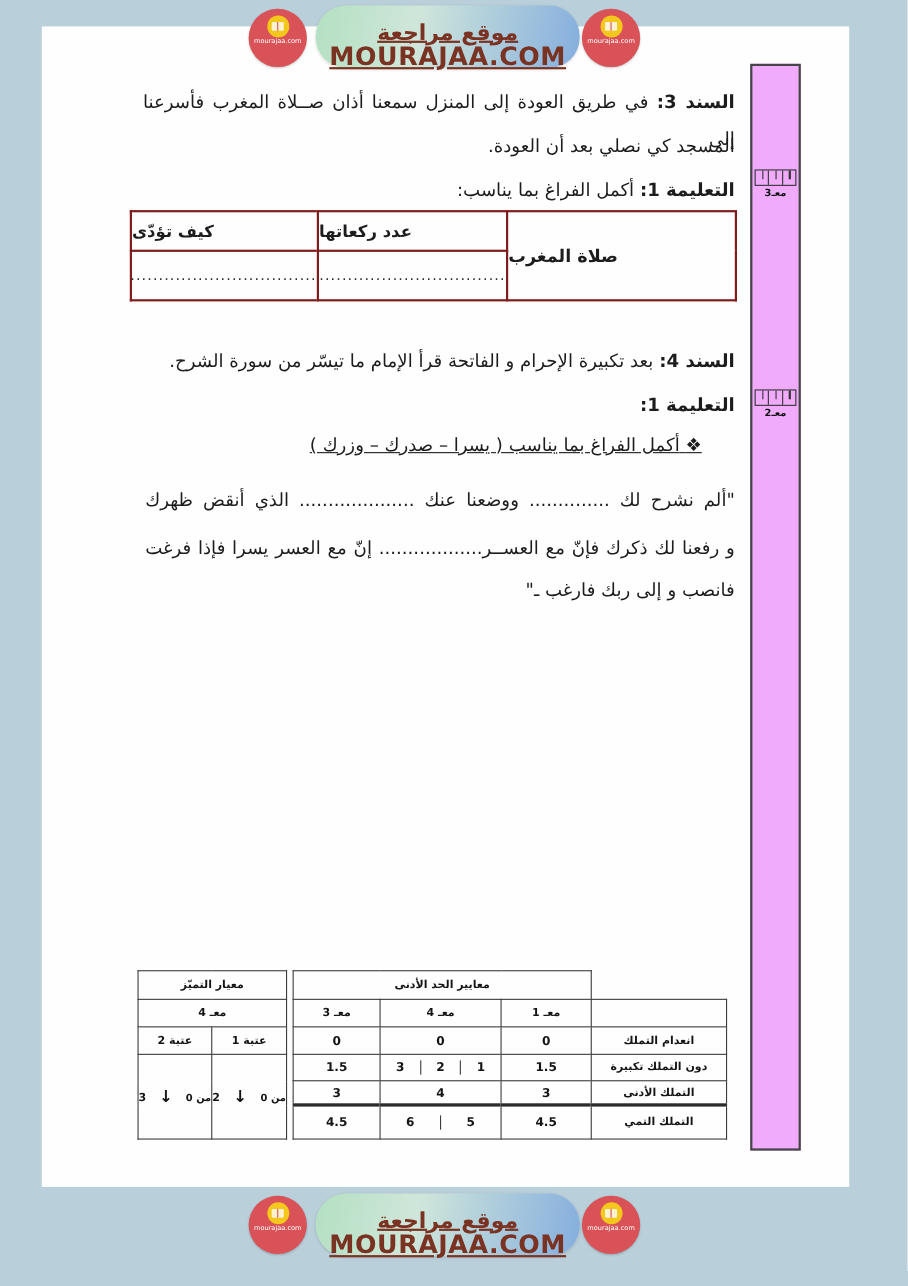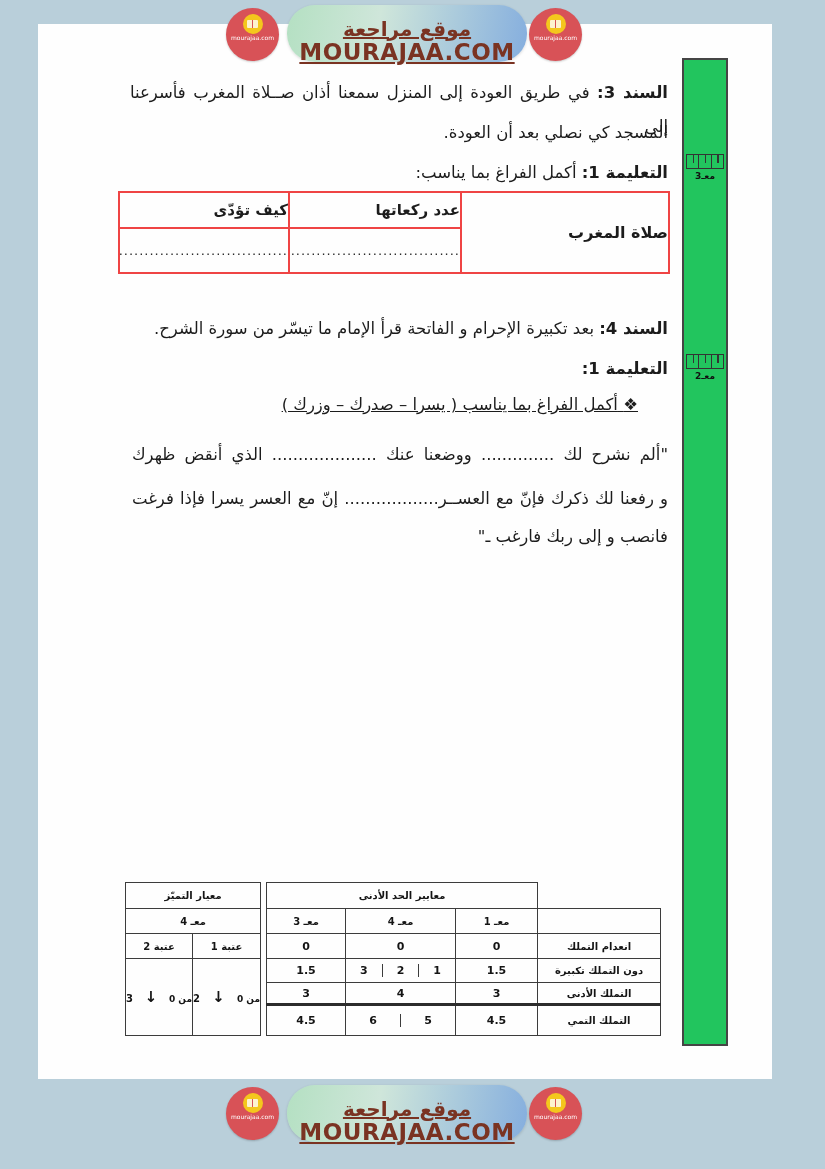--- a/index.html
+++ b/index.html
@@ -43,21 +43,21 @@
     position:absolute;direction:rtl;color:#1c1c1c;font-size:16.5px;line-height:34px;
     text-align:right;white-space:nowrap;
   }
   .just{white-space:normal;text-align:justify;text-align-last:justify;}
   .blabel{font-weight:bold;}
   
   table{border-collapse:collapse;}
   .t1{
     position:absolute;left:118px;top:191px;width:550px;direction:rtl;table-layout:fixed;
   }
-  .t1 td{border:2px solid #ef4444;text-align:right;color:#1c1c1c;font-size:15px;padding:0;}
+  .t1 td{border:2px solid #7f1d1d;text-align:left;color:#1c1c1c;font-size:15px;padding:0;}
   .t1 .hd{font-weight:bold;height:34px;}
   .t1 .prayer{font-weight:bold;font-size:16px;}
   .t1 .dots{height:43px;font-size:13px;letter-spacing:1px;color:#2a2a2a;overflow:hidden;}
   
   .rub{
     position:absolute;left:125px;top:882px;width:535px;direction:rtl;table-layout:fixed;
   }
   .rub td{
     border:1.5px solid #3c3c3c;text-align:center;vertical-align:middle;
     color:#141414;font-size:10px;font-weight:bold;padding:0;overflow:hidden;
@@ -69,21 +69,21 @@
   .subcells{display:flex;width:100%;height:100%;align-items:center;}
   .subcells .sub{flex:1;text-align:center;font-size:11px;font-weight:bold;}
   .subcells .sub:not(:first-child){border-inline-start:1.5px solid #3c3c3c;}
   .exccell{display:flex;flex-direction:row;justify-content:space-between;align-items:flex-end;height:100%;padding:2px 0;box-sizing:border-box;}
   .exccell .from{font-size:9px;}
   .exccell .arr{font-size:15px;line-height:14px;}
   .exccell .to{font-size:10px;}
   
   .mstrip{
     position:absolute;left:682px;top:58px;width:46px;height:988px;
-    background:#22c55e;border:2px solid #454545;box-sizing:border-box;
+    background:#f0abfc;border:2px solid #454545;box-sizing:border-box;
   }
   .tickgroup{position:absolute;left:2px;width:38px;text-align:center;}
   .tickbox{
     width:38px;height:15px;border:1.5px solid #333;box-sizing:border-box;display:flex;
   }
   .tickbox .cell{flex:1;position:relative;}
   .tickbox .cell:not(:first-child){border-left:1.5px solid #333;}
   .tickbox .cell::after{
     content:"";position:absolute;left:50%;top:0;width:1.5px;height:8px;background:#333;
   }

